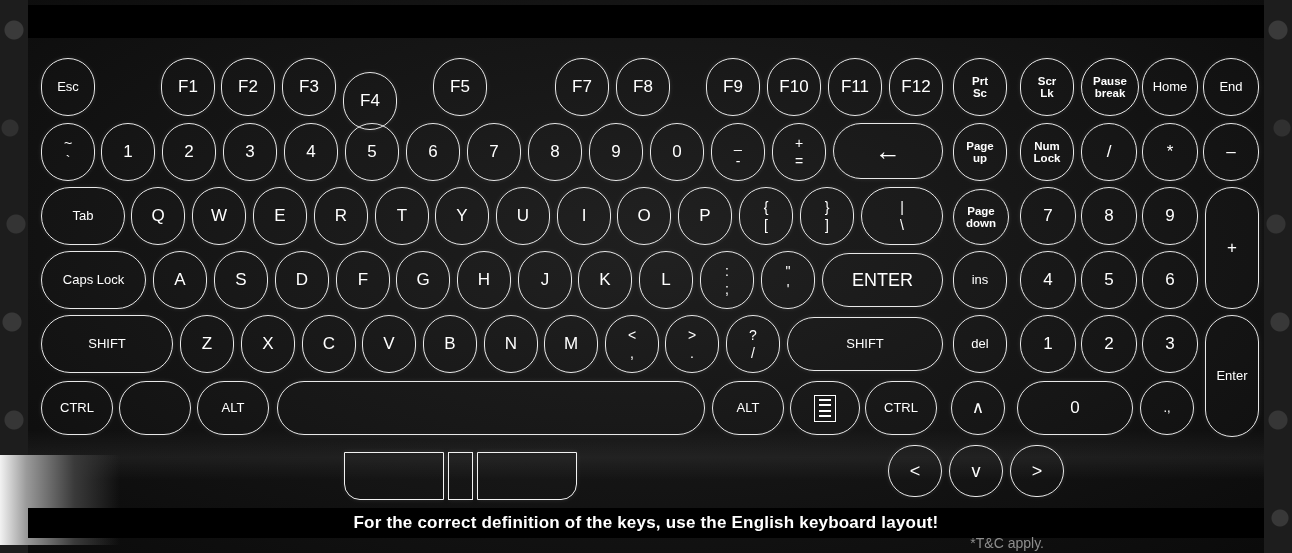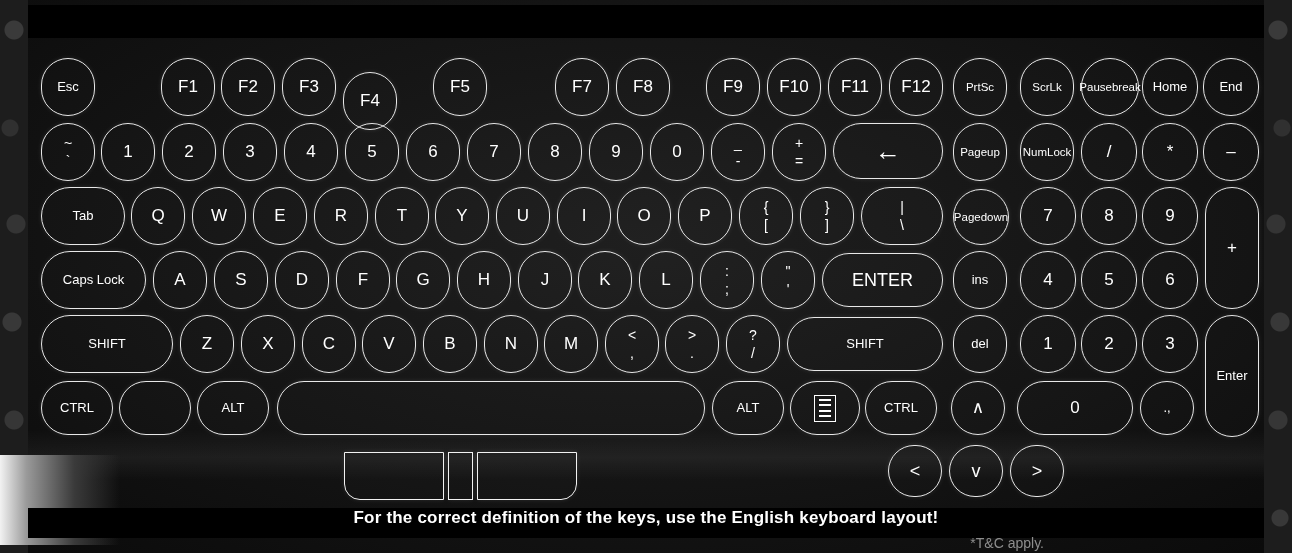--- a/index.html
+++ b/index.html
@@ -38,39 +38,39 @@
     background:linear-gradient(180deg,rgba(255,255,255,0) 0%,rgba(255,255,255,.055) 55%,rgba(255,255,255,0) 100%);
     pointer-events:none;}
 
   
   .gloss{position:absolute;left:0;width:120px;top:455px;height:90px;z-index:2;
     background:linear-gradient(90deg,#f2f2f2 0%,#9a9a9a 22%,#3a3a3a 62%,rgba(20,20,20,0) 100%);}
 
   .topbar{position:absolute;left:28px;right:28px;top:5px;height:33px;background:#000;z-index:3;}
 
   .bottombar{position:absolute;left:28px;right:28px;bottom:15px;height:30px;background:#000;z-index:4;
-    display:flex;justify-content:center;}
+    display:flex;align-items:center;justify-content:center;}
   .bottombar span{color:#fff;font-size:17px;font-weight:bold;letter-spacing:.2px;}
 
   .tc{position:absolute;right:248px;bottom:2px;z-index:5;color:#8e8e8e;font-size:14px;}
 
   
   .keys{position:absolute;inset:0;z-index:3;}
   .key{position:absolute;box-sizing:border-box;
     border:1.6px solid #e8e8e8;background:rgba(255,255,255,0.012);
     color:#fff;display:flex;align-items:center;justify-content:center;
     text-align:center;line-height:1.02;border-radius:999px;
     box-shadow:0 0 5px rgba(255,255,255,.10), inset 0 0 10px rgba(255,255,255,.02);
     font-size:17px;}
   .key.sm{font-size:13px;}
   .key.xs{font-size:11.5px;}
   .key.big{font-size:18px;}
   .key .two{display:flex;flex-direction:column;gap:3px;font-size:14px;}
   .key .two b{font-weight:normal;display:block;}
-  .key .stack{display:flex;flex-direction:row;line-height:1.06;}
+  .key .stack{display:flex;flex-direction:column;line-height:1.06;font-weight:bold;}
 
   
   .pad{position:absolute;box-sizing:border-box;border:1.8px solid #f2f2f2;
     background:rgba(255,255,255,0.01);z-index:3;
     box-shadow:0 0 5px rgba(255,255,255,.10);}
   .pad.l{border-radius:0 0 0 16px;}
   .pad.r{border-radius:0 0 16px 0;}
   .pad.m{border-radius:0;}
 
   .menuicon{width:22px;height:27px;border:1.8px solid #fff;display:flex;

